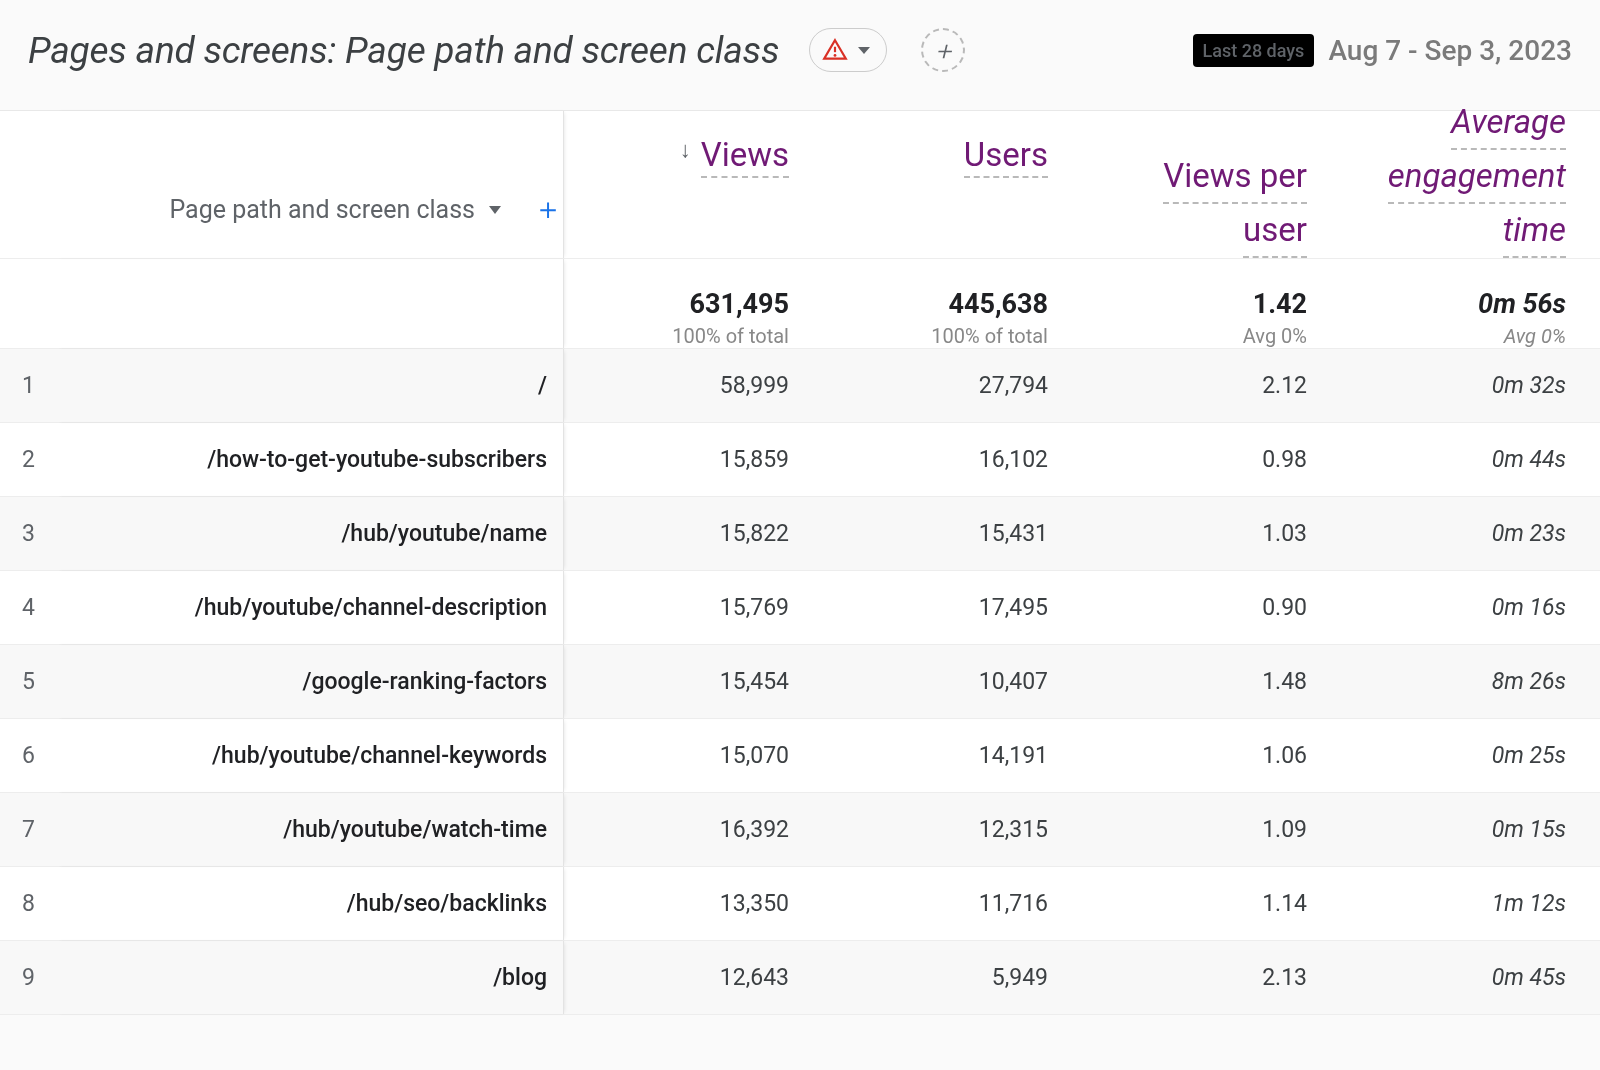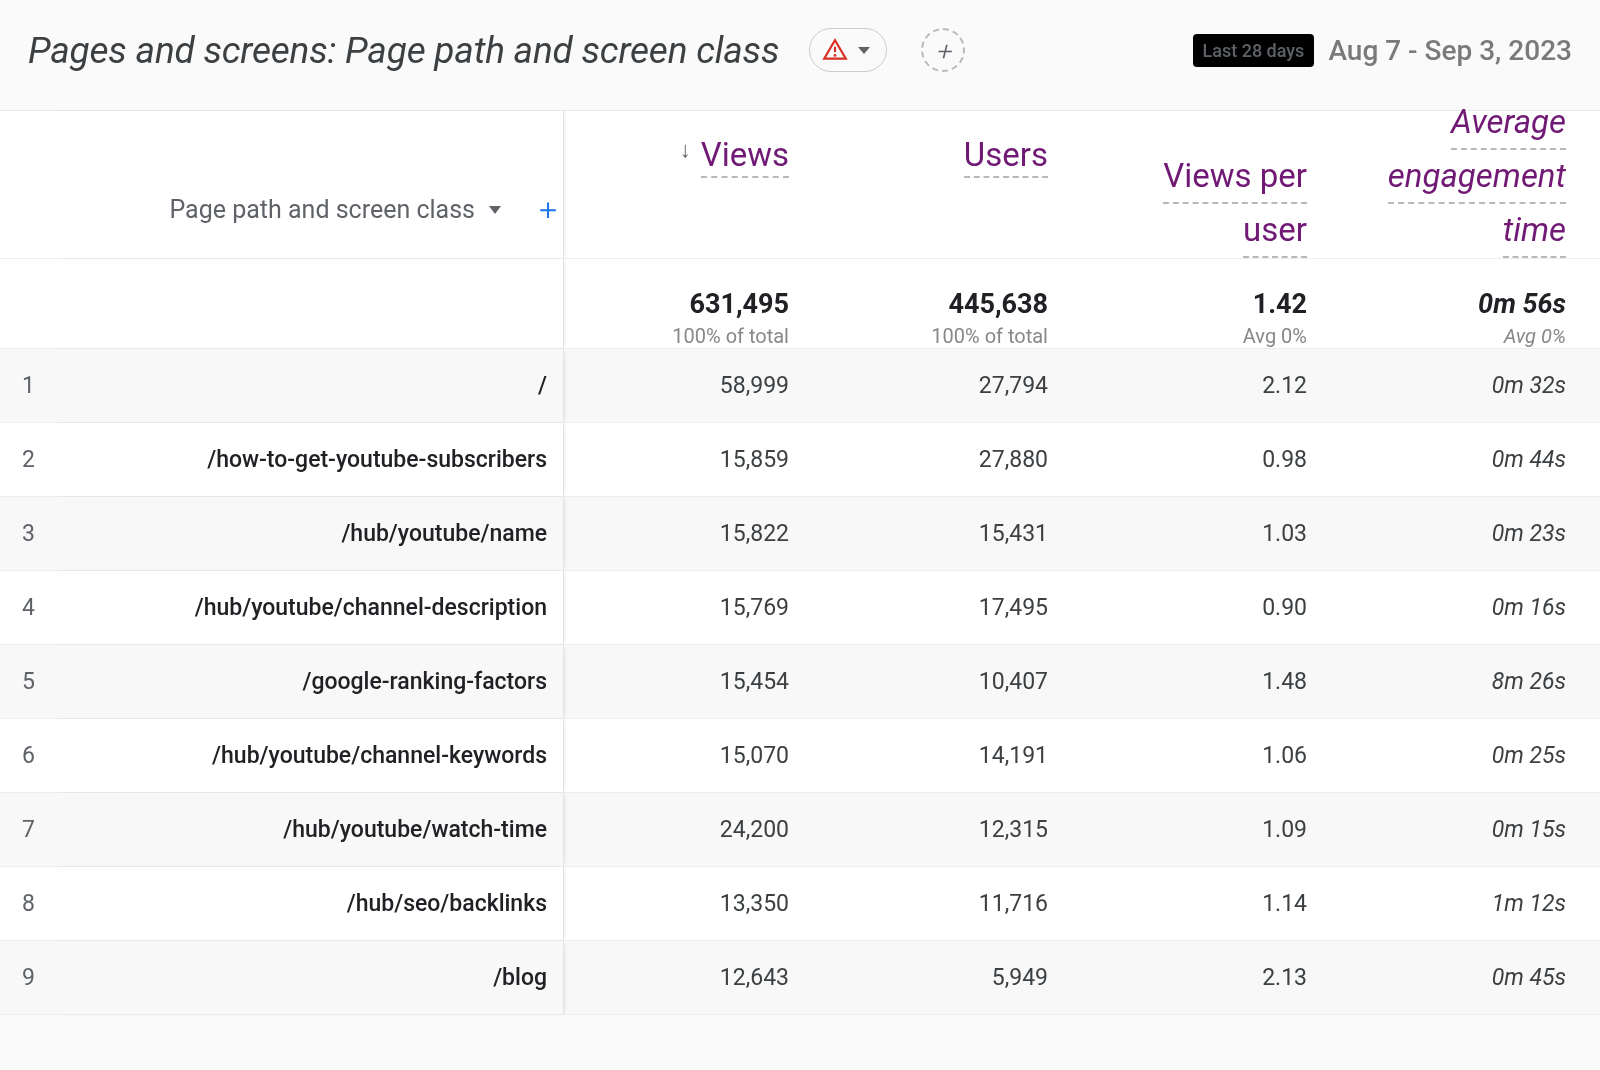--- a/index.html
+++ b/index.html
@@ -234,21 +234,21 @@
         <div class="cell c-path">/</div>
         <div class="cell c-v num">58,999</div>
         <div class="cell c-u num">27,794</div>
         <div class="cell c-vpu num">2.12</div>
         <div class="cell c-aet num">0m 32s</div>
       </div>
       <div class="row drow">
         <div class="cell c-idx">2</div>
         <div class="cell c-path">/how-to-get-youtube-subscribers</div>
         <div class="cell c-v num">15,859</div>
-        <div class="cell c-u num">27,880</div>
+        <div class="cell c-u num">16,102</div>
         <div class="cell c-vpu num">0.98</div>
         <div class="cell c-aet num">0m 44s</div>
       </div>
       <div class="row drow">
         <div class="cell c-idx">3</div>
         <div class="cell c-path">/hub/youtube/name</div>
         <div class="cell c-v num">15,822</div>
         <div class="cell c-u num">15,431</div>
         <div class="cell c-vpu num">1.03</div>
         <div class="cell c-aet num">0m 23s</div>
@@ -273,21 +273,21 @@
         <div class="cell c-idx">6</div>
         <div class="cell c-path">/hub/youtube/channel-keywords</div>
         <div class="cell c-v num">15,070</div>
         <div class="cell c-u num">14,191</div>
         <div class="cell c-vpu num">1.06</div>
         <div class="cell c-aet num">0m 25s</div>
       </div>
       <div class="row drow">
         <div class="cell c-idx">7</div>
         <div class="cell c-path">/hub/youtube/watch-time</div>
-        <div class="cell c-v num">24,200</div>
+        <div class="cell c-v num">16,392</div>
         <div class="cell c-u num">12,315</div>
         <div class="cell c-vpu num">1.09</div>
         <div class="cell c-aet num">0m 15s</div>
       </div>
       <div class="row drow">
         <div class="cell c-idx">8</div>
         <div class="cell c-path">/hub/seo/backlinks</div>
         <div class="cell c-v num">13,350</div>
         <div class="cell c-u num">11,716</div>
         <div class="cell c-vpu num">1.14</div>

